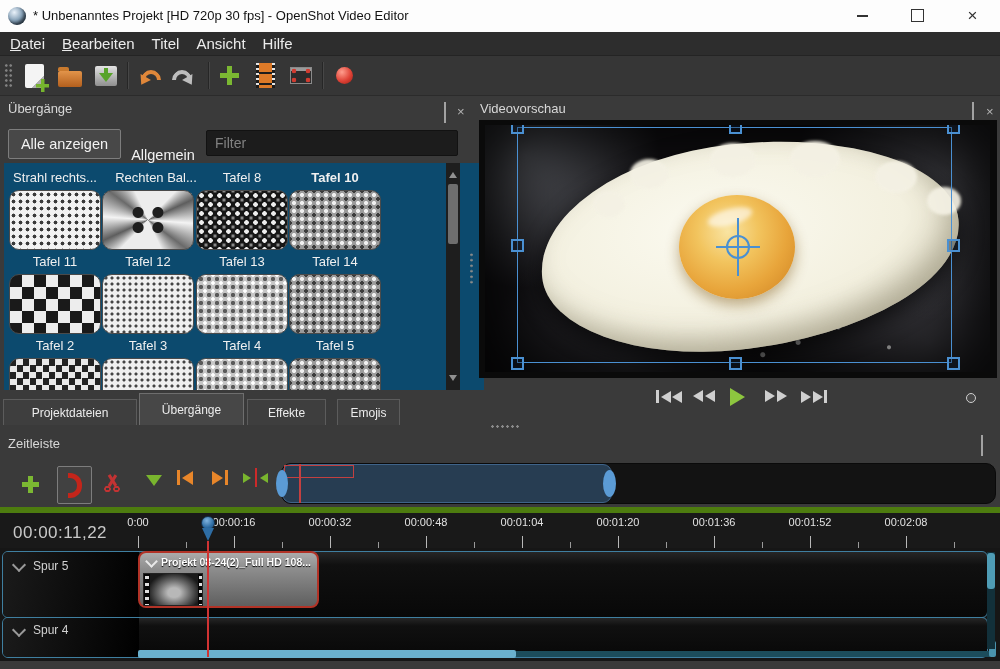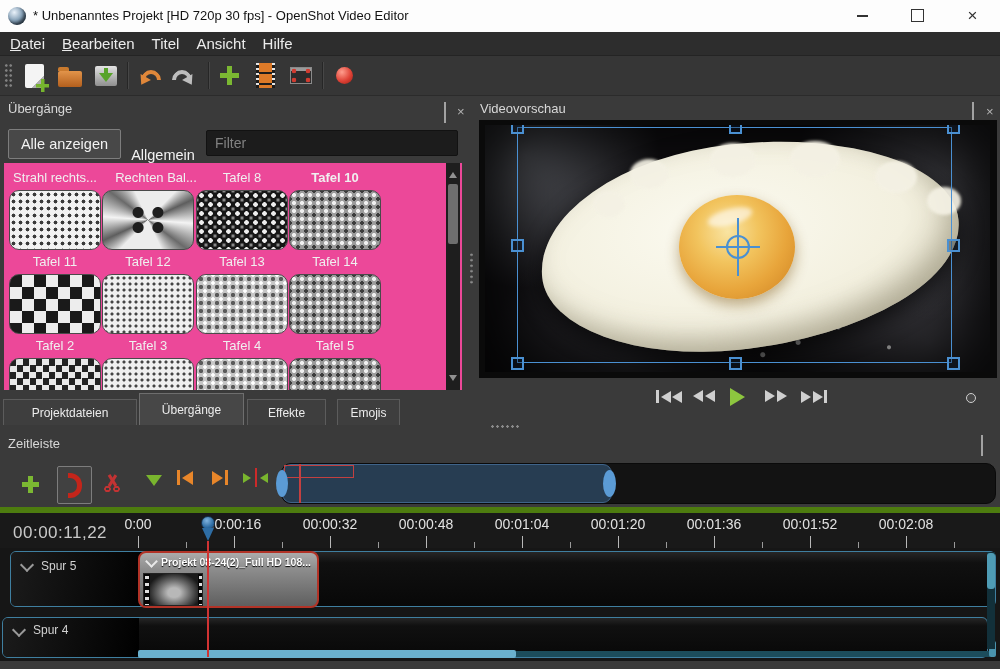--- a/index.html
+++ b/index.html
@@ -55,21 +55,21 @@
   
   .phead{font-size:13px;color:#d8d8d8;}
   .ic-float{width:9px;height:7px;border:1px solid #a2a2a2;border-top-width:3px;}
   .ic-close::before{content:"\00D7";color:#b4b4b4;font-size:13px;line-height:1;}
 
   
   .btn-toggle{display:flex;align-items:center;justify-content:center;font-size:14.5px;color:#f2f2f2;}
   .btn-sel{background:#484848;border:1px solid #7d7d7d;border-radius:2px;}
   .filter-in{background:#1c1c1c;border:1px solid #121212;border-radius:2px;color:#cccccc;font-size:14px;padding:0 8px;outline:none;box-sizing:border-box;font-family:"Liberation Sans",sans-serif;}
   .filter-in::placeholder{color:#828282;}
-  .grid{background:#ec4899;overflow:hidden;}
+  .grid{background:#0c4a6e;overflow:hidden;padding-left:22px;}
   .tlabel{width:92px;text-align:center;font-size:13px;color:#f0f0f0;white-space:nowrap;overflow:hidden;}
   .thumb{width:92px;height:60px;border-radius:10px;border:1px solid #4a4a4a;box-sizing:border-box;}
   .p-dots-light{background-color:#f2f2f2;background-image:radial-gradient(circle,#3a3a3a 1.7px,transparent 2.2px);background-size:7px 7px;}
   .p-dots-fine{background-color:#efefef;background-image:radial-gradient(circle,#444 1.3px,transparent 1.8px);background-size:6px 6px;}
   .p-dots-dark{background-color:#161616;background-image:radial-gradient(circle,#ededed 2px,transparent 2.6px),radial-gradient(circle,#8a8a8a 1.4px,transparent 1.9px);background-size:9px 9px,9px 9px;background-position:0 0,4.5px 4.5px;}
   .p-dots-gray{background-color:#9b9b9b;background-image:radial-gradient(circle,#f0f0f0 1.8px,transparent 2.3px),radial-gradient(circle,#3c3c3c 1.6px,transparent 2.1px);background-size:8px 8px,8px 8px;background-position:0 0,4px 4px;}
   .p-dots-mid{background-color:#c6c6c6;background-image:radial-gradient(circle,#5a5a5a 1.9px,transparent 2.4px),radial-gradient(circle,#ffffff 1.5px,transparent 2px);background-size:8px 8px,8px 8px;background-position:0 0,4px 4px;}
   .p-burst{background-color:#cfcfcf;background-image:
     radial-gradient(circle at 39% 37%,#1e1e1e 5px,transparent 6px),
     radial-gradient(circle at 61% 37%,#1e1e1e 5px,transparent 6px),
@@ -141,21 +141,21 @@
   .cp-tri-r{width:0;height:0;border-top:5.5px solid transparent;border-bottom:5.5px solid transparent;border-left:8px solid #79b52e;}
   .cp-tri-l{width:0;height:0;border-top:5.5px solid transparent;border-bottom:5.5px solid transparent;border-right:8px solid #79b52e;}
   .cp-bar{width:2px;height:19px;background:#cc2a2a;margin:0 2px;}
   .zoomtrack{background:#131313;border-radius:10px;border:1px solid #0a0a0a;box-sizing:border-box;}
   .zoomsel{background:#273d52;border:1px solid #3f648a;border-radius:9px;box-sizing:border-box;}
   .zhandle{background:#5b9bd5;border-radius:50%;}
   .ruler{background:#191919;border-top:6px solid #4d7c0f;}
   .curtime{font-size:17px;color:#c9c9c9;letter-spacing:.5px;}
   .tick-major{background-image:repeating-linear-gradient(90deg,#b8b8b8 0 1px,transparent 1px 96px);}
   .tick-minor{background-image:repeating-linear-gradient(90deg,#9a9a9a 0 1px,transparent 1px 48px);}
-  .rlabel{width:72px;text-align:center;font-size:14px;color:#e2e2e2;}
+  .rlabel{width:72px;text-align:center;font-size:11px;color:#e2e2e2;}
   .pin-head{width:14px;height:14px;border-radius:50%;background:radial-gradient(circle at 40% 30%,#7fb3df,#2e6da4 60%,#1c4a75);border:1px solid #16324d;box-sizing:border-box;}
   .pin-tail{width:0;height:0;border-left:6px solid transparent;border-right:6px solid transparent;border-top:13px solid #2e6da4;}
   .playline{background:#d03333;}
   .trackrow{border:1px solid #3f7fa0;border-radius:6px;background:linear-gradient(180deg,#262626 0,#101010 20%,#080808 100%);box-sizing:border-box;}
   .trackhead{background:linear-gradient(100deg,#1b1b1b,#000);border-radius:5px 0 0 5px;}
   .chev{width:8px;height:8px;border-left:2px solid #9a9a9a;border-bottom:2px solid #9a9a9a;transform:rotate(-45deg);}
   .tname{font-size:12px;color:#d2d2d2;}
   .clip{border:2px solid #b23327;border-radius:8px;background:linear-gradient(180deg,#ababab 0,#8d8d8d 30%,#5f5f5f 100%);box-sizing:border-box;overflow:hidden;}
   .cliptitle{font-size:10.5px;font-weight:bold;color:#fff;text-shadow:0 1px 1px #000;white-space:nowrap;}
   .chev-w{width:7px;height:7px;border-left:2px solid #e8e8e8;border-bottom:2px solid #e8e8e8;transform:rotate(-45deg);}
@@ -383,21 +383,21 @@
     <div class="a rlabel" style="left:390px;top:3px;">00:00:48</div>
     <div class="a rlabel" style="left:486px;top:3px;">00:01:04</div>
     <div class="a rlabel" style="left:582px;top:3px;">00:01:20</div>
     <div class="a rlabel" style="left:678px;top:3px;">00:01:36</div>
     <div class="a rlabel" style="left:774px;top:3px;">00:01:52</div>
     <div class="a rlabel" style="left:870px;top:3px;">00:02:08</div>
   </div>
 
   <div class="a" style="left:0;top:548px;width:1000px;height:113px;background:#161616;"></div>
 
-  <div class="a trackrow" style="left:10px;top:551px;width:986px;height:56px;">
+  <div class="a trackrow" style="left:2px;top:551px;width:986px;height:67px;">
     <div class="a trackhead" style="left:0;top:0;width:136px;height:100%;">
       <span class="a chev" style="left:11px;top:8px;"></span>
       <span class="a tname" style="left:30px;top:7px;">Spur 5</span>
     </div>
   </div>
 
   <div class="a clip" style="left:138px;top:551px;width:181px;height:57px;z-index:10;">
     <span class="a chev-w" style="left:7px;top:4px;"></span>
     <span class="a cliptitle" style="left:21px;top:3px;">Projekt 08-24(2)_Full HD 108...</span>
     <div class="a filmthumb" style="left:3px;top:20px;width:60px;height:33px;"></div>

